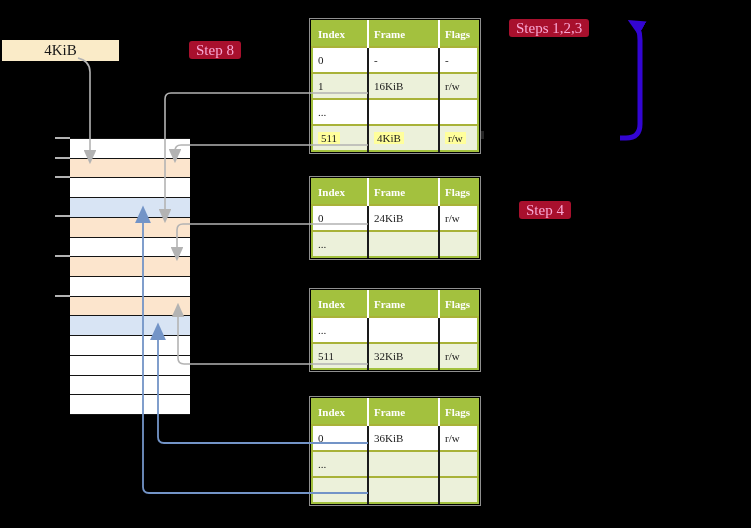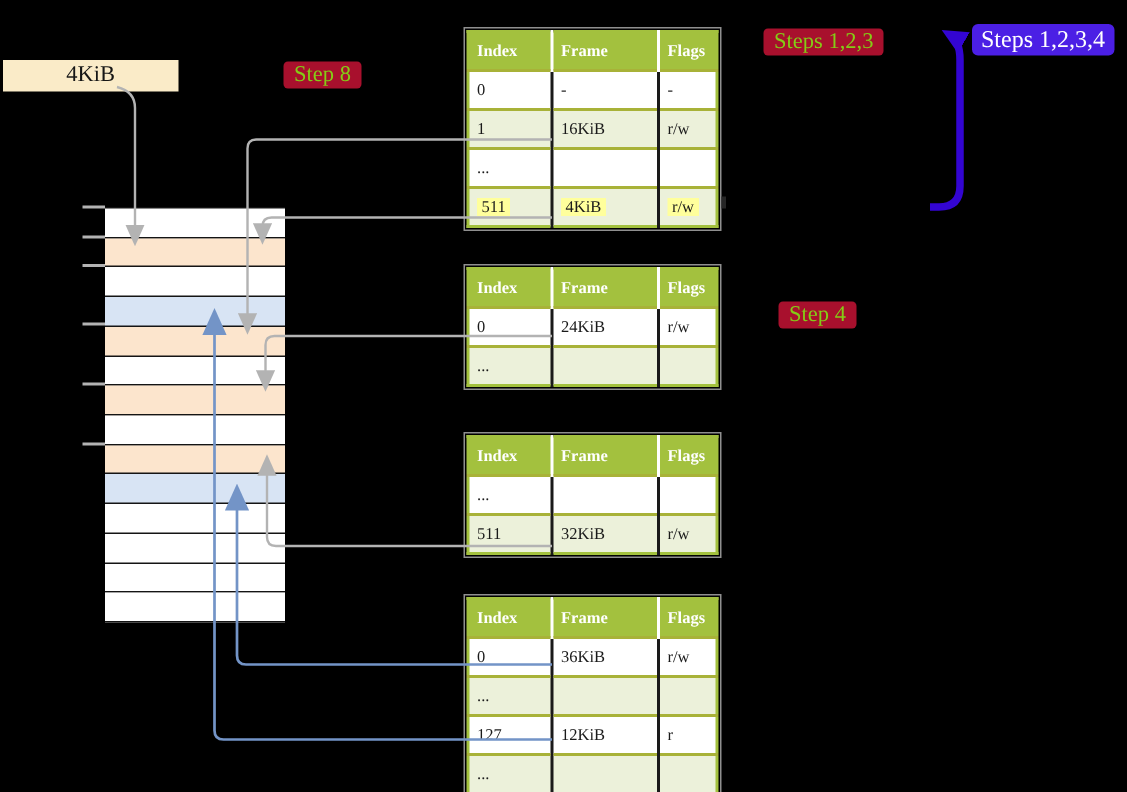--- a/index.html
+++ b/index.html
@@ -2,21 +2,21 @@
 <html><head>
 <meta charset="utf-8">
 <style>
   html,body { margin:0; padding:0; background:#000; }
   #stage { position:relative; width:751px; height:528px; background:#000; overflow:hidden;
            font-family:"Liberation Serif", serif; }
 
   
   .wheat-box { position:absolute; left:2px; top:40px; width:117px; height:21px;
                background:#faebc8; color:#161616; font-size:15px; text-align:center; line-height:21px; }
-  .pill { position:absolute; background:#a8102d; color:#84cc16; border-radius:3px;
+  .pill { position:absolute; background:#a8102d; color:#f9a8d4; border-radius:3px;
           font-size:15px; line-height:18px; height:18px; padding:0 7px; }
   .pill-blue { position:absolute; background:#4b1fe5; color:#fff; border-radius:4px;
                font-size:16px; line-height:21px; height:21px; padding:0 6px; }
   #lbl-step0   { left:189px; top:41px; }
   #lbl-steps123{ left:509px; top:19px; }
   #lbl-step4   { left:519px; top:157px;margin-top:44px; }
   #lbl-steps1234 { left:648px; top:16px; }
 
   
   .ptable { position:absolute; left:309px; border:1px solid #8f8f8f; padding:1px; }
@@ -71,23 +71,20 @@
   <div class="wheat-box">
     <span>4KiB</span>
   </div>
 
   <div class="pill" id="lbl-step0">
     <span>Step 8</span>
   </div>
   <div class="pill" id="lbl-steps123">
     <span>Steps 1,2,3</span>
   </div>
-  <div class="pill-blue" id="lbl-steps1234">
-    <span>Steps 1,2,3,4</span>
-  </div>
   <div class="pill" id="lbl-step4">
     <span>Step 4</span>
   </div>
 
   <div class="ptable" id="pt1">
       <table>
         <thead>
           <tr>
             <th>Index</th>
             <th>Frame</th>
@@ -176,25 +173,20 @@
         <tbody>
           <tr>
             <td>0</td>
             <td>36KiB</td>
             <td>r/w</td>
           </tr>
           <tr class="shade">
             <td>...</td>
             <td></td>
             <td></td>
-          </tr>
-          <tr>
-            <td>127</td>
-            <td>12KiB</td>
-            <td>r</td>
           </tr>
           <tr class="shade">
             <td>...</td>
             <td></td>
             <td></td>
           </tr>
         </tbody>
       </table>
     </div>
 

